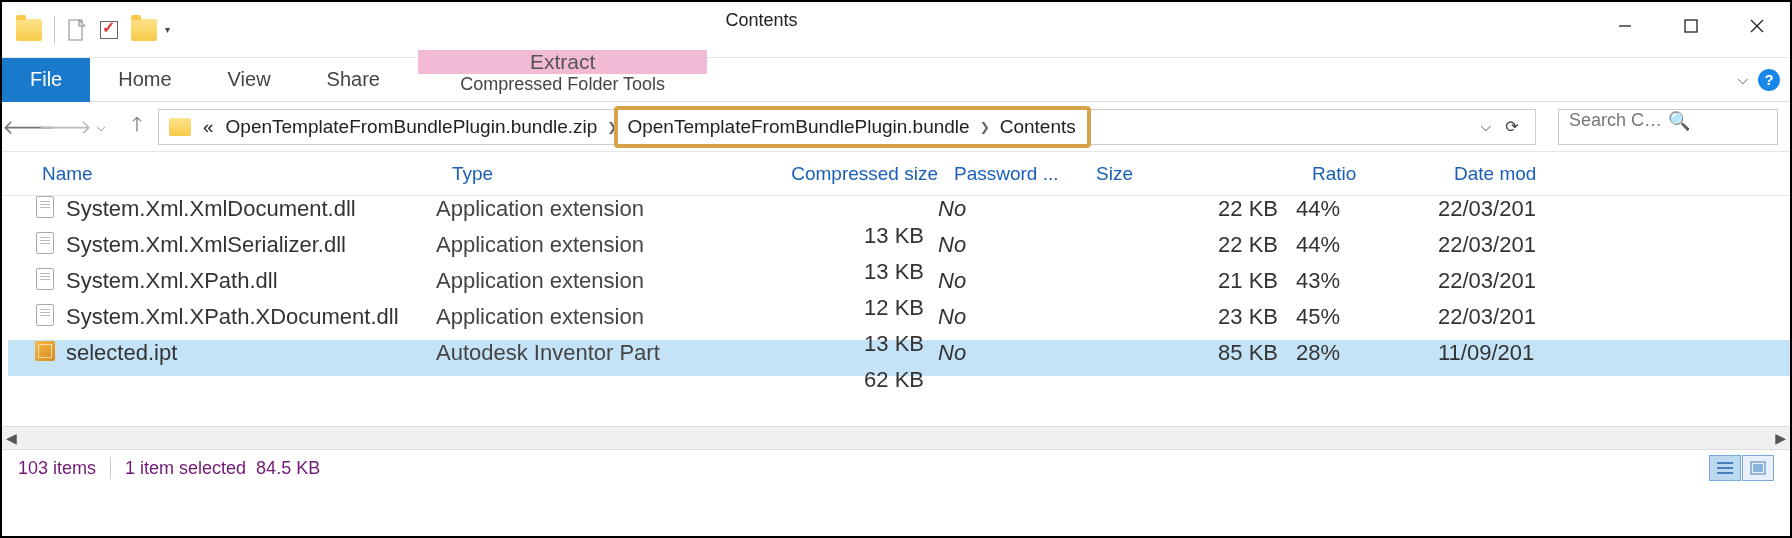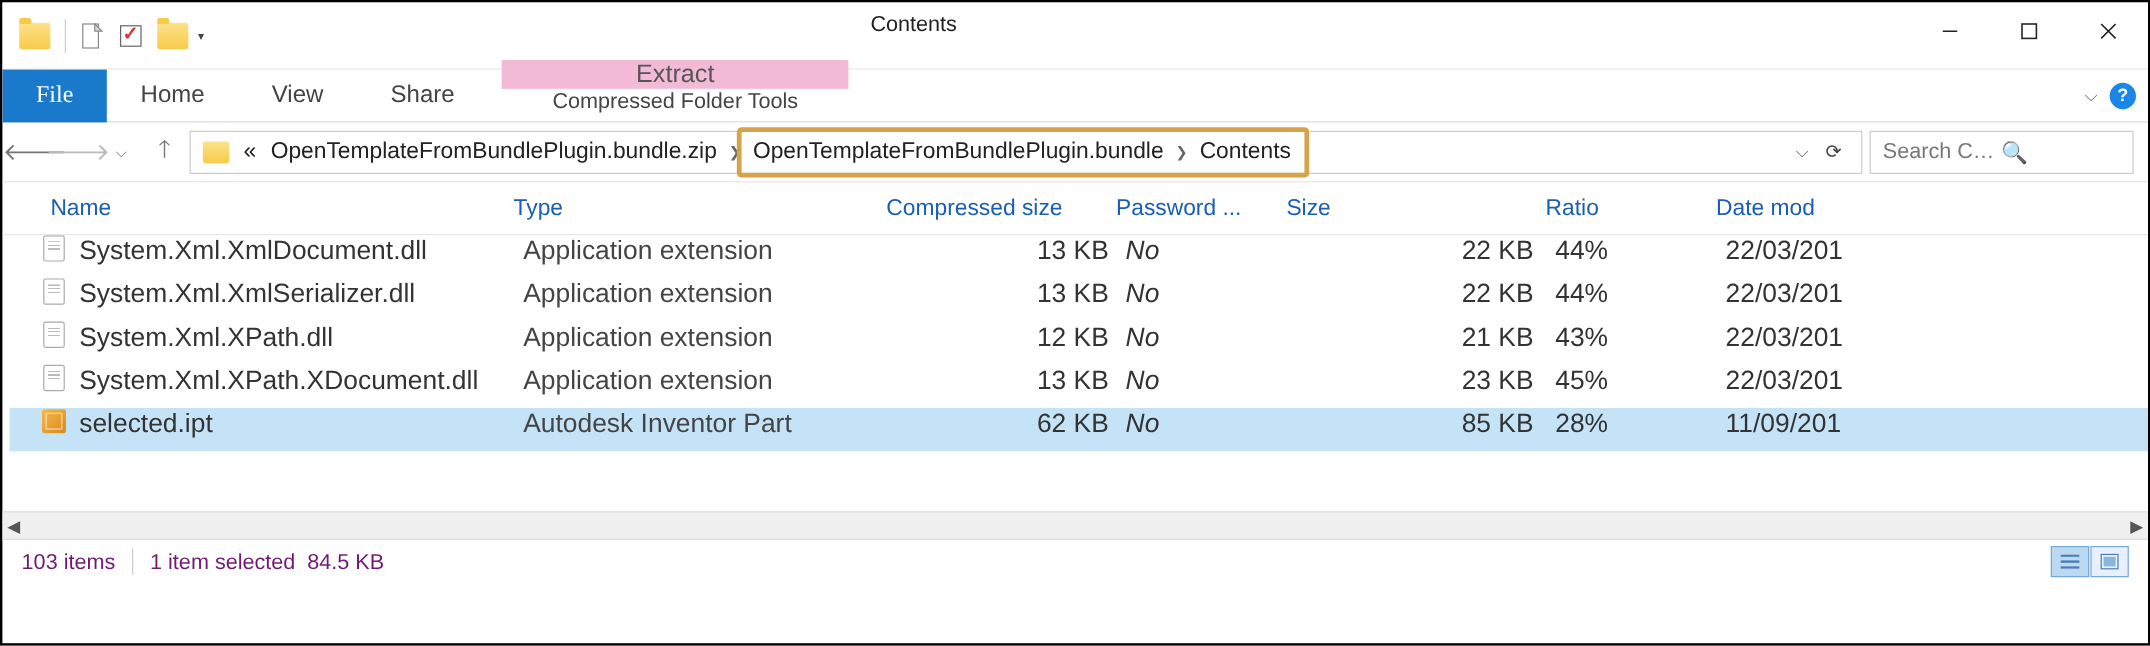--- a/index.html
+++ b/index.html
@@ -19,60 +19,60 @@
 .ribbon-context { display:flex; flex-direction:column; margin-left:240px; }
 .context-label { background:#f3bad6; color:#555; height:28px; padding:0 112px; display:flex; align-items:center; font-size:21px;margin-top:48px; }
 .context-tab { height:28px; display:flex; align-items:center; justify-content:center; font-size:18px; color:#444; }
 
 .window-title { flex:1; padding:8px 0 0 18px; font-size:18px; color:#222; }
 .win-controls { display:flex; align-items:flex-start; padding-top:6px; }
 .win-btn { width:66px; height:36px; display:flex; align-items:center; justify-content:center; font-size:16px; color:#222; }
 .win-btn svg { width:16px; height:16px; stroke:#222; stroke-width:1.3; fill:none; }
 
 .ribbon { height:44px; display:flex; align-items:center; border-bottom:1px solid #dcdcdc; position:relative; }
-.file-tab { background:#1979ca; color:#fff; height:44px; padding:0 28px; display:flex; align-items:center; font-size:20px;font-family:Liberation Serif, serif; }
+.file-tab { background:#1979ca; color:#fff; height:44px; padding:0 28px; display:flex; align-items:center; font-size:20px; }
 .tab { height:44px; padding:0 28px; display:flex; align-items:center; font-size:20px; color:#444; }
 .ribbon-right { position:absolute; right:10px; display:flex; align-items:center; gap:10px; }
 .chev { font-size:14px; color:#666; }
 .help-ico { width:22px; height:22px; border-radius:50%; background:#1a86e8; color:#fff; display:flex; align-items:center; justify-content:center; font-size:15px; font-weight:bold;}
 
 .navbar { height:50px; display:flex; align-items:center; padding:0 12px; gap:6px; border-bottom:1px solid #e6e6e6; }
 .nav-arrow { width:30px; height:30px; display:flex; align-items:center; justify-content:center; color:#777; font-size:20px; }
 .nav-arrow.disabled { color:#bbb; }
 .addr-bar { flex:1; height:36px; border:1px solid #ccc; display:flex; align-items:center; padding:0 4px; position:relative; }
 .addr-folder { width:22px; height:18px; background:linear-gradient(#fce38a,#f9ca4a); border-radius:2px; margin:0 6px; }
 .addr-seg { padding:0 6px; font-size:19px; color:#222; display:flex; align-items:center; height:100%; }
 .addr-chev { color:#666; font-size:12px; padding:0 4px; }
 .addr-highlight { position:absolute; border:4px solid #d7a34a; border-radius:4px; height:42px; pointer-events:none; }
 .addr-end { margin-left:auto; display:flex; align-items:center; gap:8px; padding-right:6px; }
 .refresh-btn { width:26px; height:26px; display:flex; align-items:center; justify-content:center; color:#444; }
-.search-box { width:220px; height:36px; border:1px solid #ccc; display:flex; align-items:center; padding:0 10px; color:#777; font-size:18px; }
+.search-box { width:220px; height:36px; border:1px solid #ccc; display:flex; align-items:flex-start; padding:0 10px; color:#777; font-size:18px;margin-left:16px; }
 .search-box span { flex:1; overflow:hidden; white-space:nowrap; text-overflow:ellipsis; }
 
 .columns { height:44px; display:flex; align-items:center; border-bottom:1px solid #e6e6e6; padding:0 0 0 32px; }
 .col { color:#1a5fb4; font-size:19px; padding:0 8px; }
 .col-name { width:386px; }
-.col-type { width:282px; }
-.col-csize { width:220px; text-align:center; }
+.col-type { width:282px;margin-left:24px; }
+.col-csize { width:220px; text-align:right; }
 .col-pass { width:142px; }
 .col-size { width:216px; }
 .col-ratio { width:142px; }
 .col-date { flex:1; }
 
 .filelist { height:230px; overflow:hidden; padding-left:6px; }
 .frow { height:36px; display:flex; align-items:flex-start; font-size:22px; color:#333; padding-left:26px; }
 .frow.selected { background:#c5e3f7; }
 .fico { width:22px; height:22px; margin-right:10px; display:flex; align-items:center; justify-content:center; }
 .dll-ico { width:18px; height:22px; border:1px solid #aaa; border-radius:2px; background:#fff; position:relative; }
 .dll-ico:after { content:""; position:absolute; top:4px; left:3px; right:3px; height:8px; background:repeating-linear-gradient(#bbb 0 1px, transparent 1px 3px);}
 .ipt-ico { width:20px; height:20px; background:linear-gradient(135deg,#f7b946,#d88a1f); border-radius:2px; position:relative; }
 .ipt-ico:after { content:""; position:absolute; inset:3px; border:1px solid rgba(255,255,255,0.6); }
 .fc-name { width:370px; }
 .fc-type { width:282px; color:#444; }
-.fc-csize { width:220px; text-align:right; padding-right:14px; }
+.fc-csize { width:220px; text-align:right; padding-right:14px;margin-top:27px; }
 .fc-pass { width:142px;font-style:italic; }
 .fc-size { width:216px; text-align:right; padding-right:18px; }
 .fc-ratio { width:142px; }
 .fc-date { flex:1; }
 
 .hscroll { height:24px; background:#f0f0f0; border-top:1px solid #dcdcdc; border-bottom:1px solid #dcdcdc; display:flex; align-items:center; justify-content:space-between; padding:0 4px; color:#555; font-size:14px;}
 .statusbar { height:36px; display:flex; align-items:center; padding:0 16px; font-size:18px; color:#701a75; }
 .status-sep { width:1px; height:22px; background:#ccc; margin:0 14px; }
 .view-icons { margin-left:auto; display:flex; gap:1px; }
 .view-btn { width:32px; height:26px; border:1px solid #79a8d8; display:flex; align-items:center; justify-content:center; background:#e8f1fb;}

